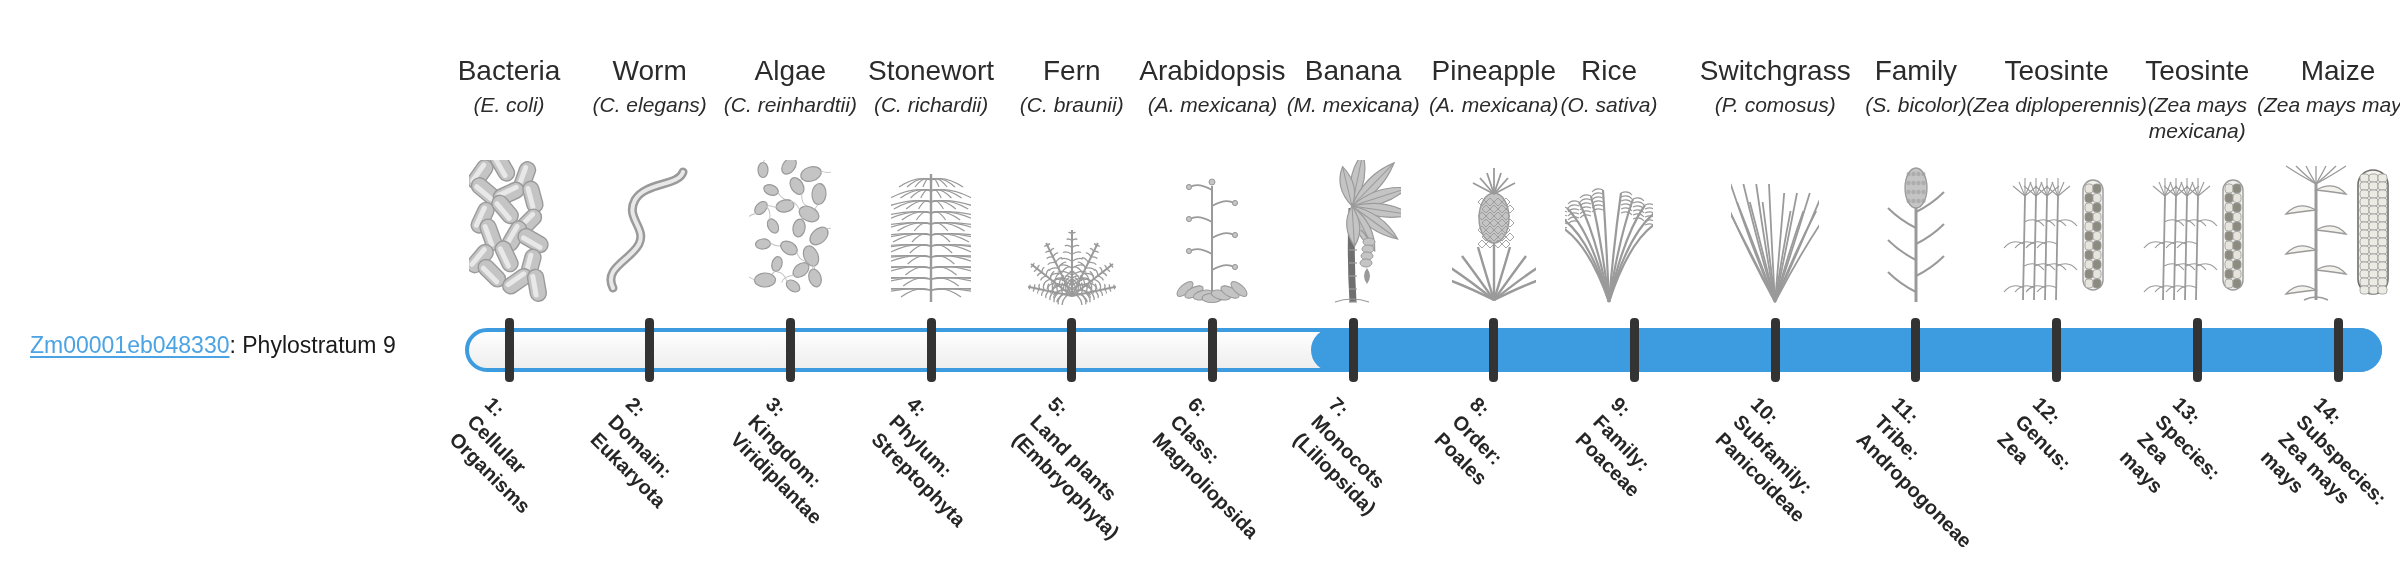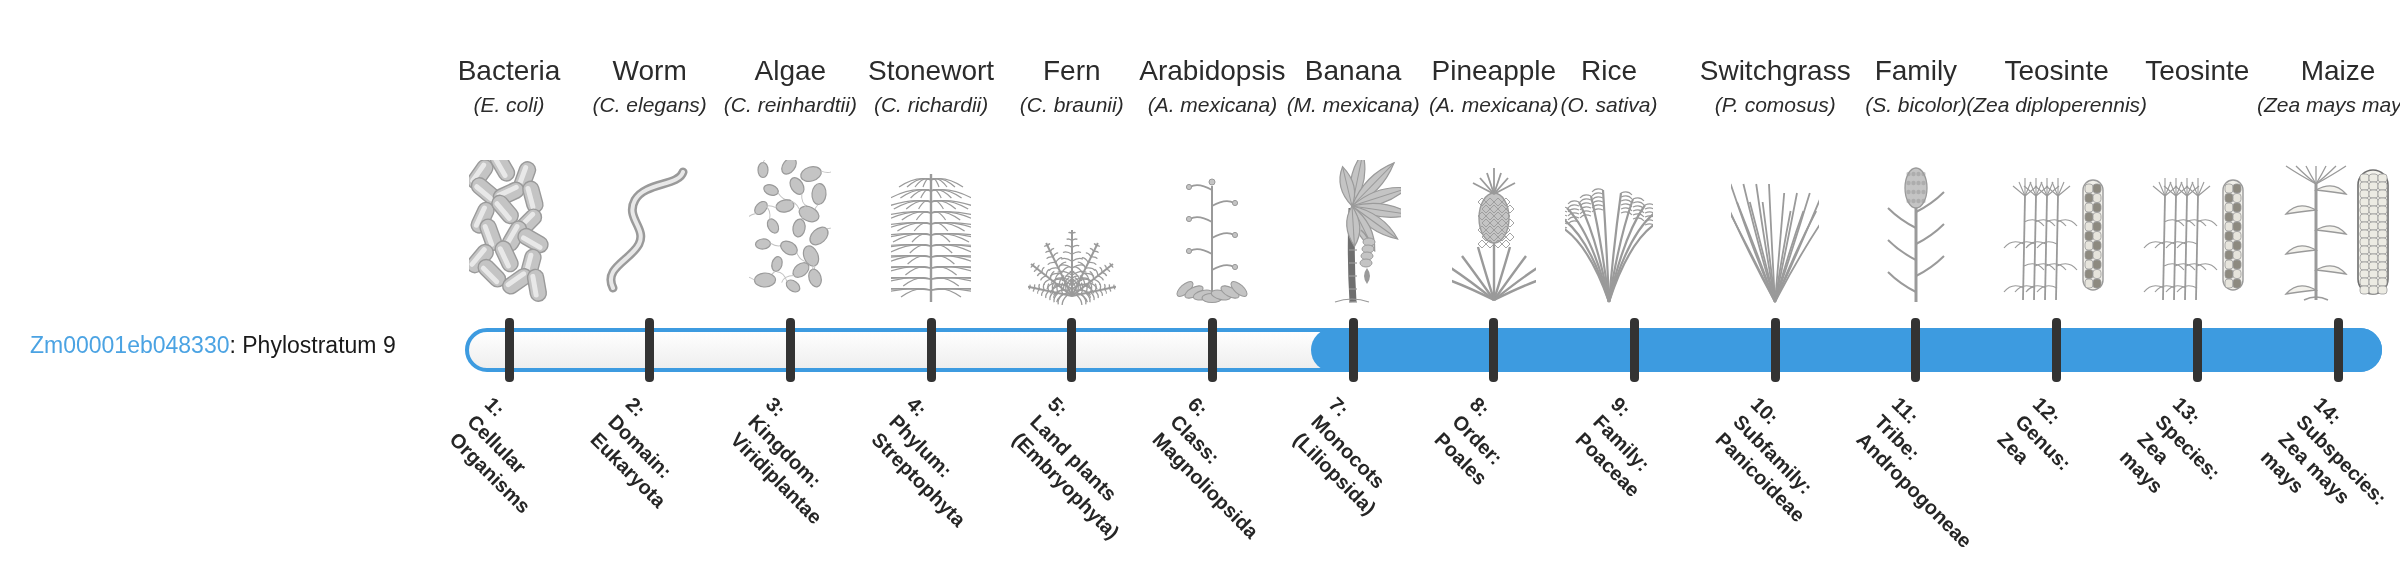--- a/index.html
+++ b/index.html
@@ -27,20 +27,21 @@
     left: 30px;
     top: 331px;
     width: 420px;
     font-size: 23px;
     line-height: 28px;
     white-space: nowrap;
     color: #1a1a1a;
   }
   #gene-label .gene-id {
     color: #4ba3e3;
+    text-decoration: underline;
     text-underline-offset: 3px;
     cursor: pointer;
   }
 
   
   
   #track-area {
     position: absolute;
     left: 465px;
     top: 0;
@@ -953,20 +954,21 @@
                 <rect x="2" y="109.5" width="8" height="9" rx="3" fill="#8d8a80" stroke="#9a9a9a" stroke-width=".8"></rect>
                 <rect x="10" y="109.5" width="8" height="9" rx="3" fill="#e6e4dc" stroke="#9a9a9a" stroke-width=".8"></rect>
                 <rect x="2" y="119" width="8" height="9" rx="3" fill="#e6e4dc" stroke="#9a9a9a" stroke-width=".8"></rect>
                 <rect x="10" y="119" width="8" height="9" rx="3" fill="#8d8a80" stroke="#9a9a9a" stroke-width=".8"></rect>
               </g>
             </svg>
           </div>
         </div>
         <div class="col" style="left: 1732.31px;">
           <div class="common-name">Teosinte</div>
+          <div class="sci-name">(Zea mays mexicana)</div>
           <div class="thumb">
             <svg width="112" height="145" viewBox="0 0 112 145">
               <g transform="translate(4,0)">
                 <path d="M18 140 L 20 36" stroke="#9a9a9a" stroke-width="1.8"></path>
                 <path d="M19 128 q -12 -6 -20 4" fill="none" stroke="#9a9a9a" stroke-width="1.2"></path>
                 <path d="M19 106 q 12 -6 20 4" fill="none" stroke="#9a9a9a" stroke-width="1.2"></path>
                 <path d="M19 84 q -12 -6 -20 4" fill="none" stroke="#9a9a9a" stroke-width="1.2"></path>
                 <path d="M19 62 q 12 -6 20 4" fill="none" stroke="#9a9a9a" stroke-width="1.2"></path>
                 <path d="M20 36 L 8 26" stroke="#9a9a9a" stroke-width="1.1"></path>
                 <path d="M20 36 L 14 22" stroke="#9a9a9a" stroke-width="1.1"></path>

